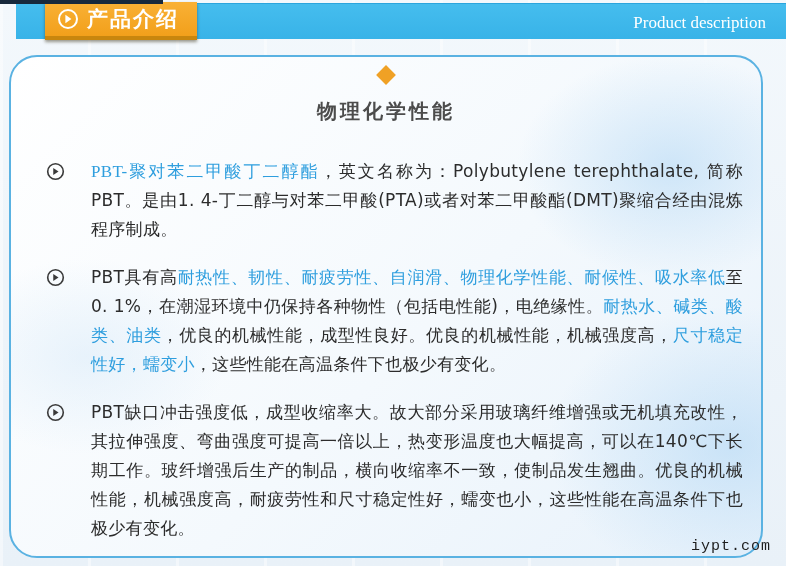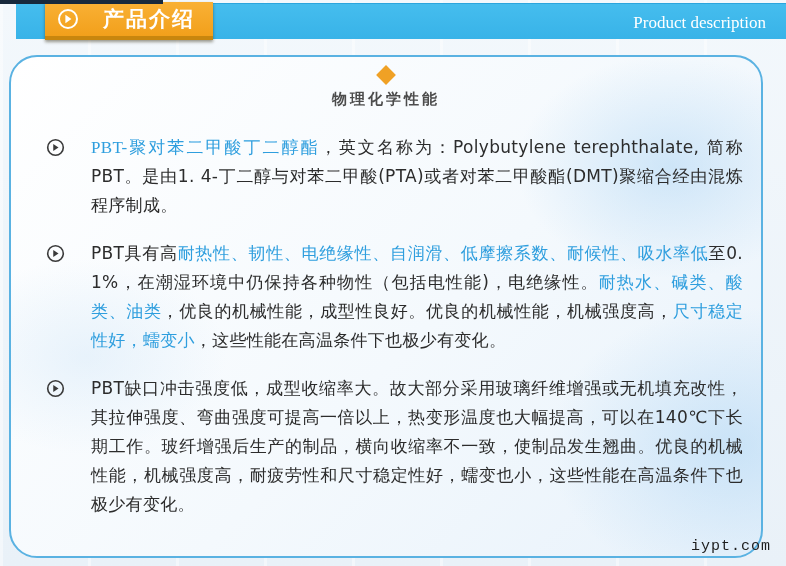--- a/index.html
+++ b/index.html
@@ -18,21 +18,21 @@
   .header-bar{
     position:absolute;left:16px;top:3px;width:776px;height:35px;
     background:linear-gradient(180deg,#45bdee 0%,#38b3e8 100%);
     border-top:1px solid #2ba5dd;z-index:1;
   }
   .badge{
     position:absolute;left:45px;top:2px;height:34px;z-index:3;
     background:linear-gradient(180deg,#f9b135 0%,#f2a01b 100%);
     border-bottom:4px solid #c8860e;
     box-shadow:0 2px 3px rgba(40,30,0,.45);
-    display:flex;align-items:center;padding:0 18px 0 12px;gap:24px;
+    display:flex;align-items:center;padding:0 18px 0 12px;gap:8px;
   }
   .badge-icon{width:22px;height:22px;display:inline-flex;}
   .badge-label{color:#fff;font-size:21px;font-weight:bold;letter-spacing:2px;}
   .header-right{
     position:absolute;right:26px;top:9px;z-index:2;
     color:#fff;font-size:17px;font-family:"Liberation Serif","DejaVu Serif",serif;
   }
   
   .panel{
     position:absolute;left:9px;top:55px;width:754px;height:503px;
@@ -43,21 +43,21 @@
       radial-gradient(200px 140px at 10% 60%, rgba(205,228,247,.4), rgba(205,228,247,0) 70%),
       linear-gradient(135deg,#ffffff 0%,#f4f9fd 55%,#e8f2fb 100%);
     box-sizing:border-box;
   }
   .panel-header{padding-top:11px;text-align:center;}
   .diamond{
     width:14px;height:14px;margin:0 auto 6px auto;
     background:#f0a125;transform:rotate(45deg);
   }
   .panel-title{
-    font-size:15px;font-weight:bold;color:#4c4c4c;letter-spacing:3px;margin:8px;
+    font-size:20px;font-weight:bold;color:#4c4c4c;letter-spacing:3px;margin:16px;
   }
   
   .bullet-list{padding:16px 18px 0 26px;}
   .bullet-item{display:flex;align-items:flex-start;margin-bottom:19px;}
   .b-icon{flex:0 0 19px;width:19px;height:19px;margin:5px 26px 0 9px;display:inline-flex;}
   .b-icon svg{width:100%;height:100%;}
   .b-text{
     margin:0;flex:1;font-size:17px;line-height:29px;color:#2c2c2c;
     letter-spacing:.3px;text-align:justify;
   }
@@ -106,21 +106,21 @@
           </span>
           <p class="b-text"><span class="hl">PBT-聚对苯二甲酸丁二醇酯</span><span>，英文名称为：Polybutylene terephthalate, 简称PBT。是由1. 4-丁二醇与对苯二甲酸(PTA)或者对苯二甲酸酯(DMT)聚缩合经由混炼程序制成。</span></p>
         </div>
         <div class="bullet-item">
           <span class="b-icon">
             <svg viewBox="0 0 20 20">
               <circle cx="10" cy="10" r="8.2" fill="none" stroke="#3a3a3a" stroke-width="1.7"></circle>
               <path d="M7.6 6.3 L13.2 10 L7.6 13.7 Z" fill="#3a3a3a"></path>
             </svg>
           </span>
-          <p class="b-text"><span>PBT具有高</span><span class="hl">耐热性、韧性、电绝缘性、自润滑、低摩擦系数、耐候性、吸水率低</span><span>至0. 1%，在潮湿环境中仍保持各种物性（包括电性能)，电绝缘性。</span><span class="hl">耐热水、碱类、酸类、油类</span><span>，优良的机械性能，成型性良好。优良的机械性能，机械强度高，</span><span class="hl">尺寸稳定性好，蠕变小</span><span>，这些性能在高温条件下也极少有变化。</span></p>
+          <p class="b-text"><span>PBT具有高</span><span class="hl">耐热性、韧性、耐疲劳性、自润滑、物理化学性能、耐候性、吸水率低</span><span>至0. 1%，在潮湿环境中仍保持各种物性（包括电性能)，电绝缘性。</span><span class="hl">耐热水、碱类、酸类、油类</span><span>，优良的机械性能，成型性良好。优良的机械性能，机械强度高，</span><span class="hl">尺寸稳定性好，蠕变小</span><span>，这些性能在高温条件下也极少有变化。</span></p>
         </div>
         <div class="bullet-item">
           <span class="b-icon">
             <svg viewBox="0 0 20 20">
               <circle cx="10" cy="10" r="8.2" fill="none" stroke="#3a3a3a" stroke-width="1.7"></circle>
               <path d="M7.6 6.3 L13.2 10 L7.6 13.7 Z" fill="#3a3a3a"></path>
             </svg>
           </span>
           <p class="b-text"><span>PBT缺口冲击强度低，成型收缩率大。故大部分采用玻璃纤维增强或无机填充改性，其拉伸强度、弯曲强度可提高一倍以上，热变形温度也大幅提高，可以在140℃下长期工作。玻纤增强后生产的制品，横向收缩率不一致，使制品发生翘曲。优良的机械性能，机械强度高，耐疲劳性和尺寸稳定性好，蠕变也小，这些性能在高温条件下也 极少有变化。</span></p>
         </div>

